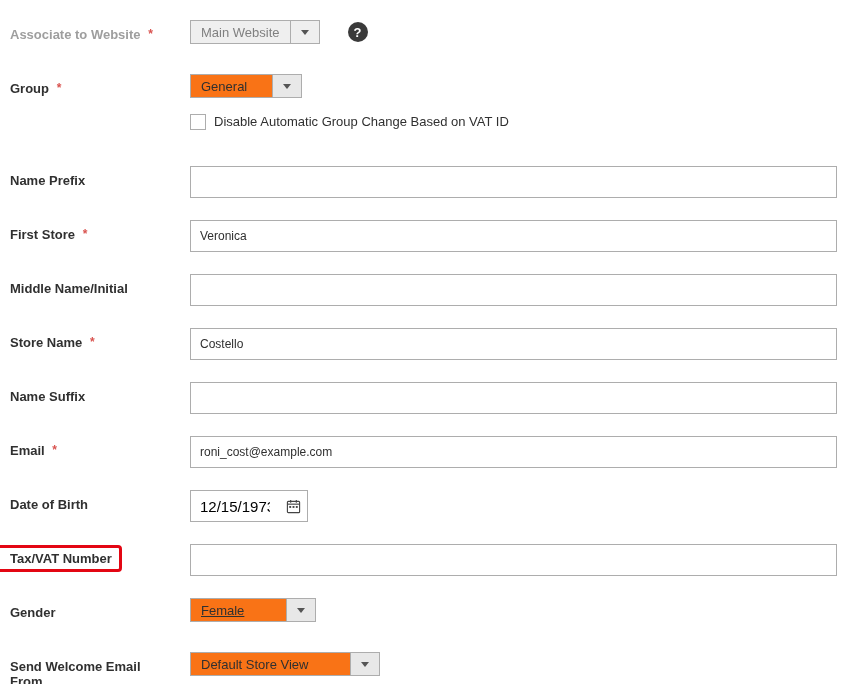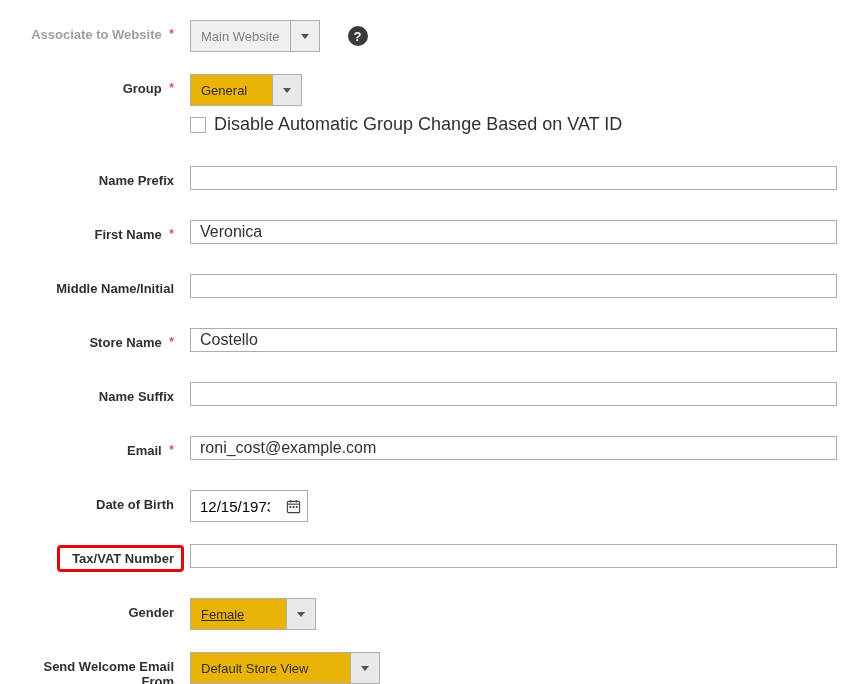--- a/index.html
+++ b/index.html
@@ -16,21 +16,21 @@
     display: flex;
     align-items: flex-start;
     margin-bottom: 22px;
     min-height: 32px;
   }
   .form-row.tight-bottom { margin-bottom: 6px; }
   .form-row.after-checkbox { margin-top: 6px; }
   .label-col {
     width: 180px;
     flex-shrink: 0;
-    text-align: right;
+    text-align: left;
     padding-right: 16px;
     padding-top: 7px;
     font-size: 13px;
     color: #303030;
     position: relative;
     font-weight: 600;
   }
   .label-col.greyed { color: #9e9e9e; }
   .required-star {
     color: #d9534f;
@@ -40,47 +40,47 @@
     top: -1px;
   }
   .field-col {
     flex: 1;
     display: flex;
     align-items: center;
     gap: 10px;
   }
   .text-input {
     width: 100%;
-    height: 24px;
+    height: 32px;
     border: 1px solid #adadad;
     padding: 0 9px;
-    font-size: 16px;
+    font-size: 12px;
     font-family: inherit;
     color: #303030;
     background: #fff;
   }
   .select-wrap {
     display: inline-flex;
     align-items: stretch;
-    height: 32px;
+    height: 24px;
   }
   .select-wrap.disabled .select-body,
   .select-wrap.disabled .select-btn {
     background: #efefef;
     color: #808080;
   }
   .select-body {
     border: 1px solid #adadad;
     border-right: none;
     padding: 0 10px;
     display: flex;
     align-items: center;
     min-width: 82px;
     font-size: 13px;
-    background: #eab308;
+    background: #f97316;
   }
   .select-body.wide { min-width: 160px; }
   .select-body.narrow-med { min-width: 96px; text-decoration: underline; }
   .select-btn {
     width: 30px;
     border: 1px solid #adadad;
     background: #e8e8e8;
     display: flex;
     align-items: center;
     justify-content: center;
@@ -99,24 +99,24 @@
     color: #fff;
     display: inline-flex;
     align-items: center; justify-content: center;
     font-weight: bold;
     font-size: 13px;
     margin-left: 18px;
     cursor: pointer;
   }
   .checkbox-row {
     display: flex;
-    align-items: center;
+    align-items: flex-start;
     gap: 8px;
     padding-top: 2px;
-    font-size: 18px;
+    font-size: 13px;
     color: #303030;
   }
   .checkbox {
     width: 16px; height: 16px;
     border: 1px solid #adadad;
     background: #fff;
     cursor: pointer;
   }
   .date-wrap {
     display: inline-flex;
@@ -199,21 +199,21 @@
   <div class="label-col">
     <span>Name Prefix</span>
   </div>
   <div class="field-col">
     <input class="text-input" type="text" value="" style="">
   </div>
 </div>
 
 <div class="form-row">
   <div class="label-col">
-    <span>First Name</span>
+    <span>First Store</span>
     <span class="required-star">*</span>
   </div>
   <div class="field-col">
     <input class="text-input" type="text" value="Veronica" style="">
   </div>
 </div>
 
 <div class="form-row">
   <div class="label-col">
     <span>Middle Name/Initial</span>

